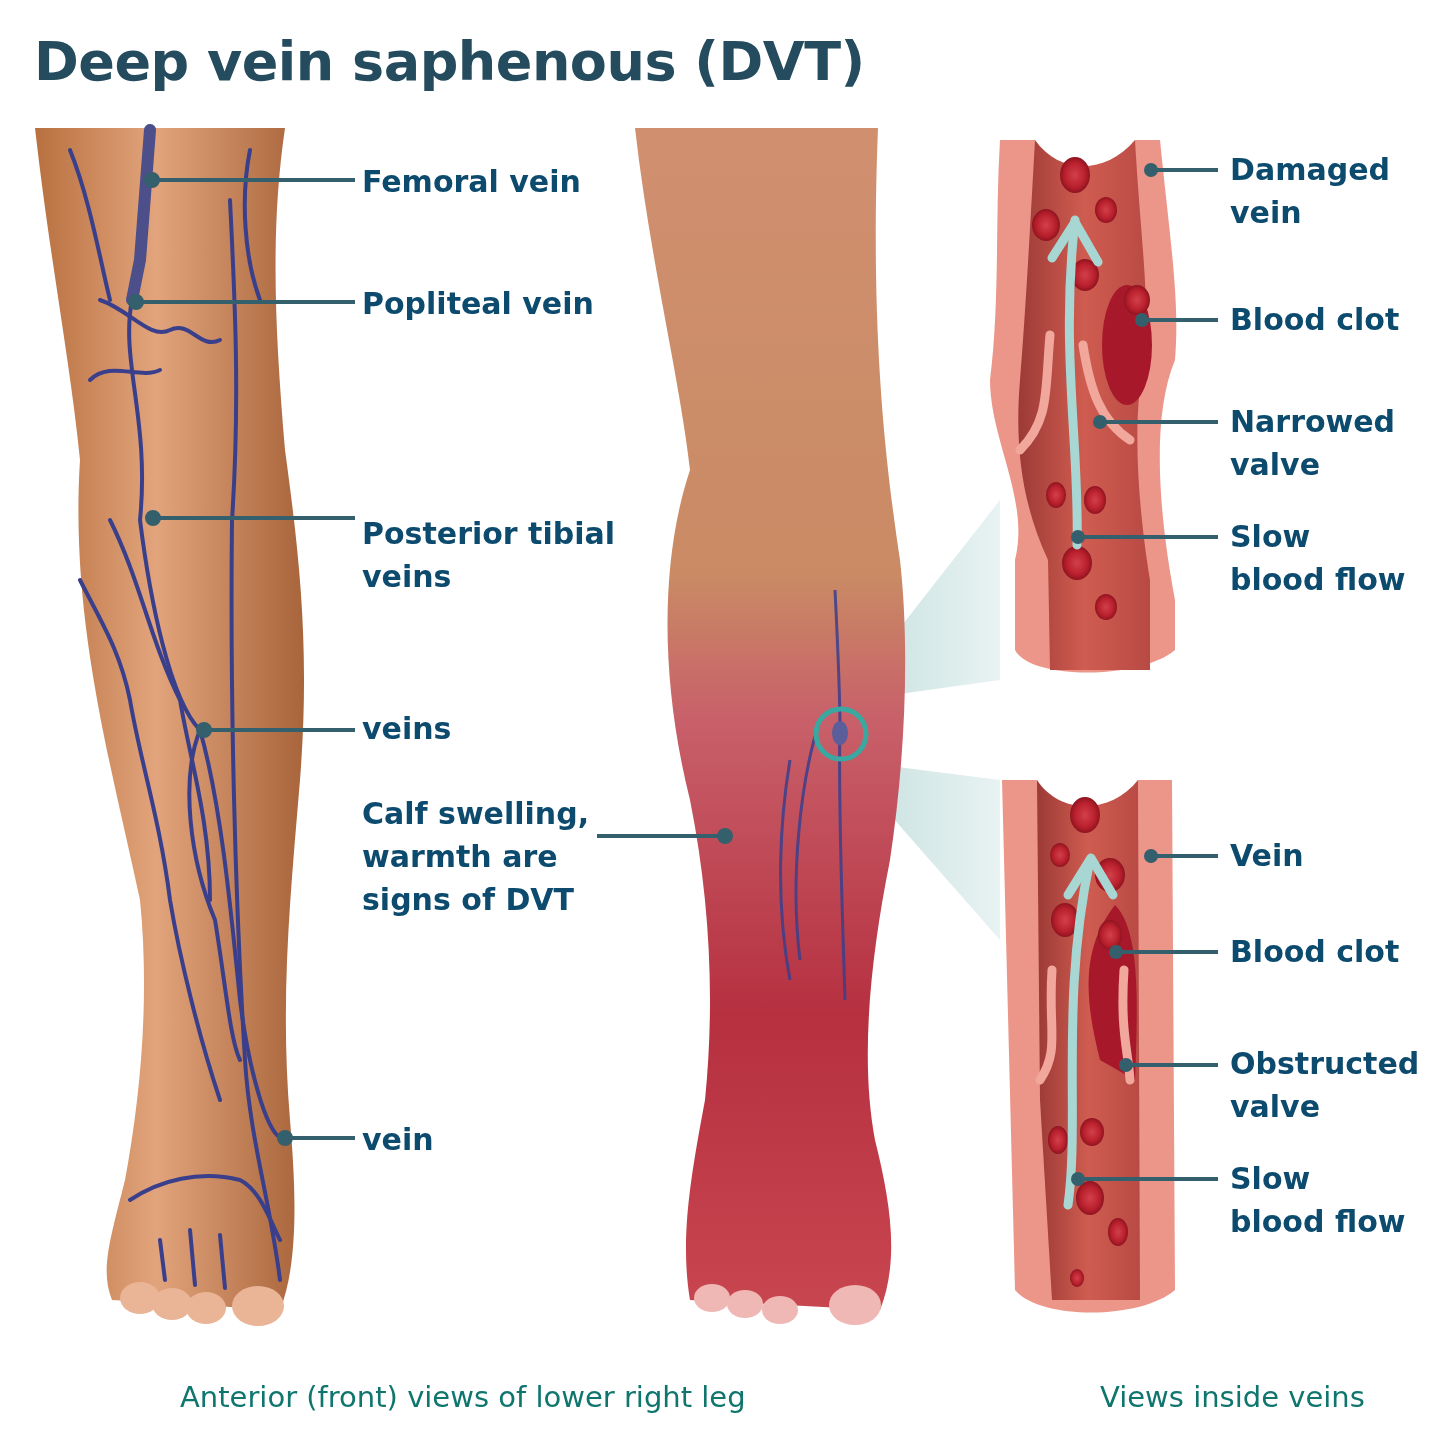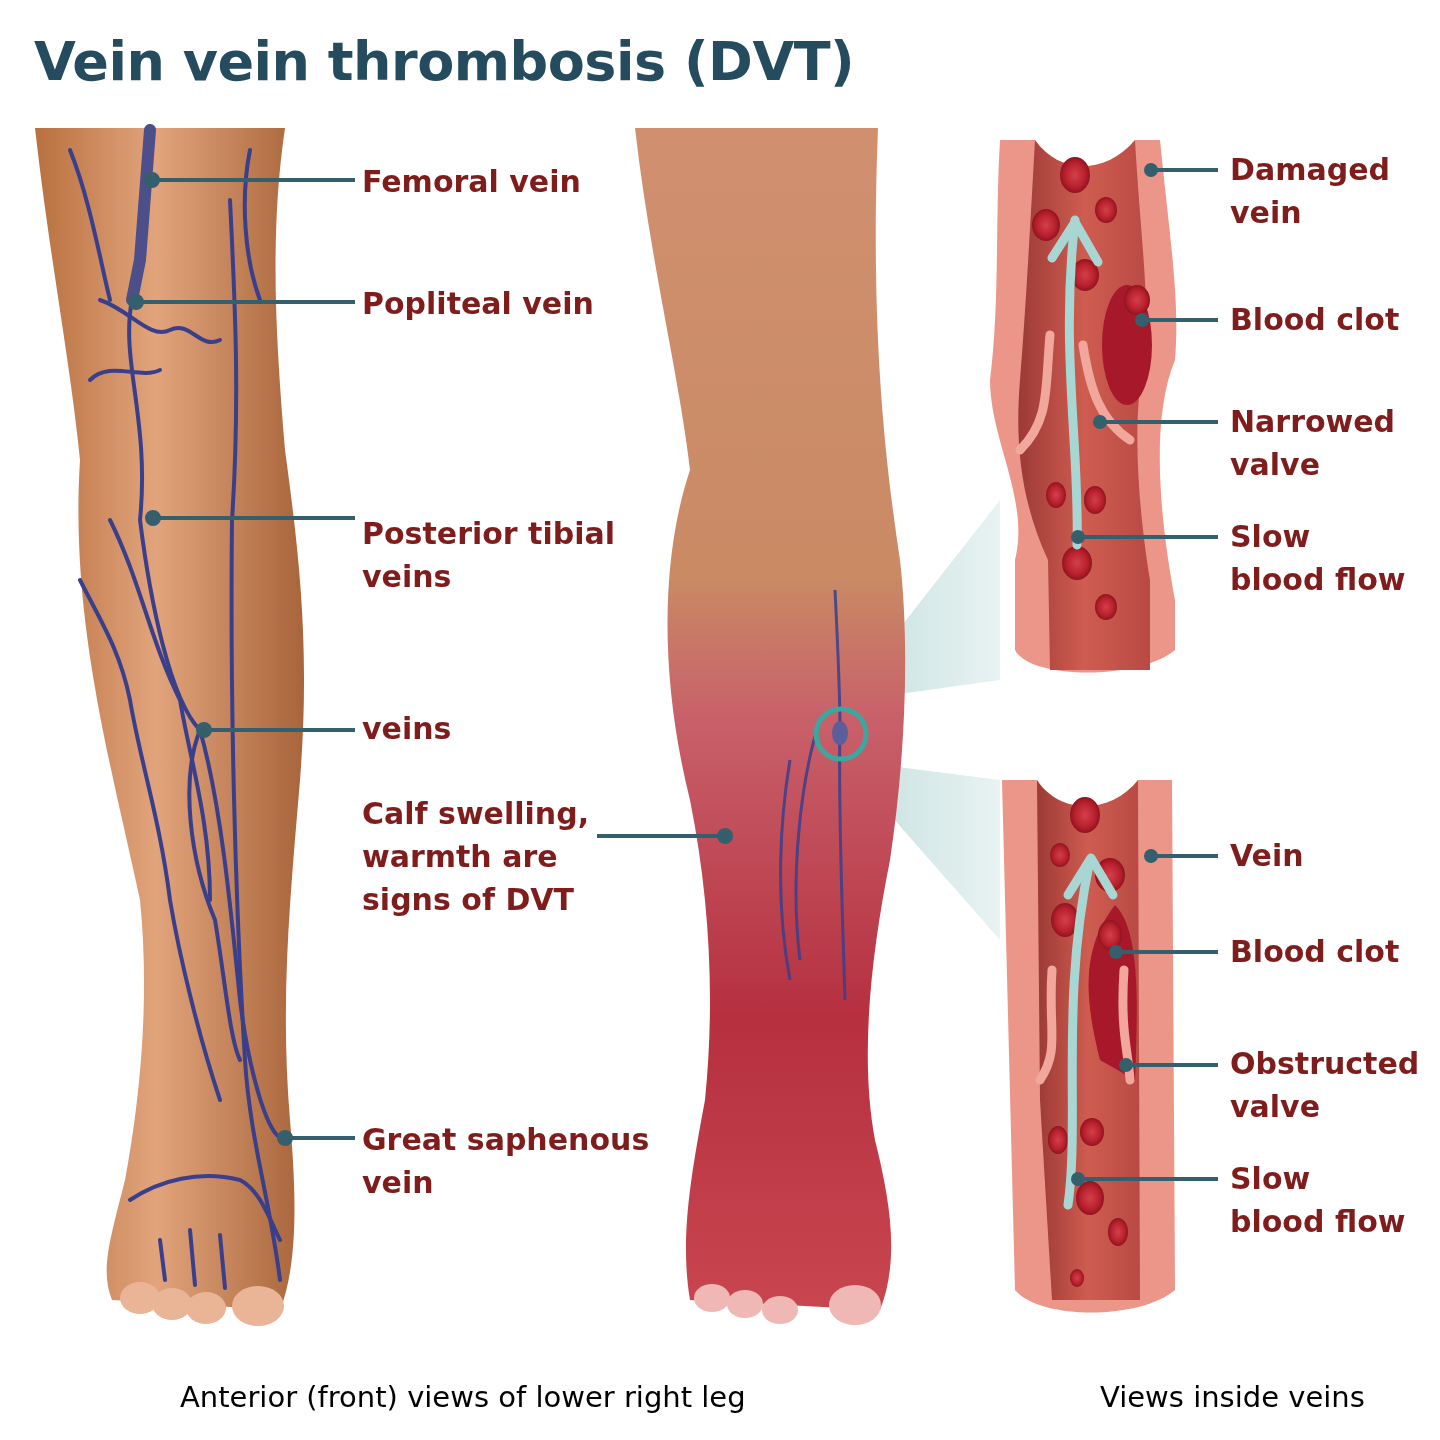--- a/index.html
+++ b/index.html
@@ -1,25 +1,25 @@
 <!DOCTYPE html>
 <html><head>
 <meta charset="utf-8">
 <style>
   html,body{margin:0;padding:0;background:#fff;}
   body{width:1440px;height:1440px;position:relative;overflow:hidden;font-family:"DejaVu Sans","Liberation Sans",sans-serif;color:#2f5866;}
   .title{position:absolute;left:34px;top:30px;font-size:54px;font-weight:bold;color:#244c5e;letter-spacing:-0.5px;margin:0;}
   svg.art{position:absolute;left:0;top:0;}
-  .lbl{position:absolute;font-size:30px;font-weight:bold;line-height:43px;color:#7f1d1d;white-space:nowrap;}
-  .cap{position:absolute;font-size:29px;color:#000000;white-space:nowrap;}
+  .lbl{position:absolute;font-size:30px;font-weight:bold;line-height:43px;color:#0c4a6e;white-space:nowrap;}
+  .cap{position:absolute;font-size:29px;color:#0f766e;white-space:nowrap;}
 </style>
 </head>
 <body>
 
-<h1 class="title">Vein vein thrombosis (DVT)</h1>
+<h1 class="title">Deep vein saphenous (DVT)</h1>
 
 <svg class="art" width="1440" height="1440" viewBox="0 0 1440 1440">
   <defs>
     <linearGradient id="skinL" x1="0" x2="1">
       <stop offset="0" stop-color="#b8703f"></stop>
       <stop offset="0.45" stop-color="#e2a47c"></stop>
       <stop offset="1" stop-color="#a8643a"></stop>
     </linearGradient>
     <linearGradient id="skinTopFade" x1="0" y1="0" x2="0" y2="1">
       <stop offset="0" stop-color="#fff" stop-opacity="1"></stop>
@@ -186,21 +186,20 @@
   <div>Popliteal vein</div>
 </div>
 <div class="lbl" style="left:362px;top:496px;margin-top:16px;">
   <div>Posterior tibial</div>
   <div>veins</div>
 </div>
 <div class="lbl" style="left:362px;top:707px;">
   <div>veins</div>
 </div>
 <div class="lbl" style="left:362px;top:1118px;">
-  <div>Great saphenous</div>
   <div>vein</div>
 </div>
 
 <div class="lbl" style="left:362px;top:792px;">
   <div>Calf swelling,</div>
   <div>warmth are</div>
   <div>signs of DVT</div>
 </div>
 
 <div class="lbl" style="left:1230px;top:148px;">

